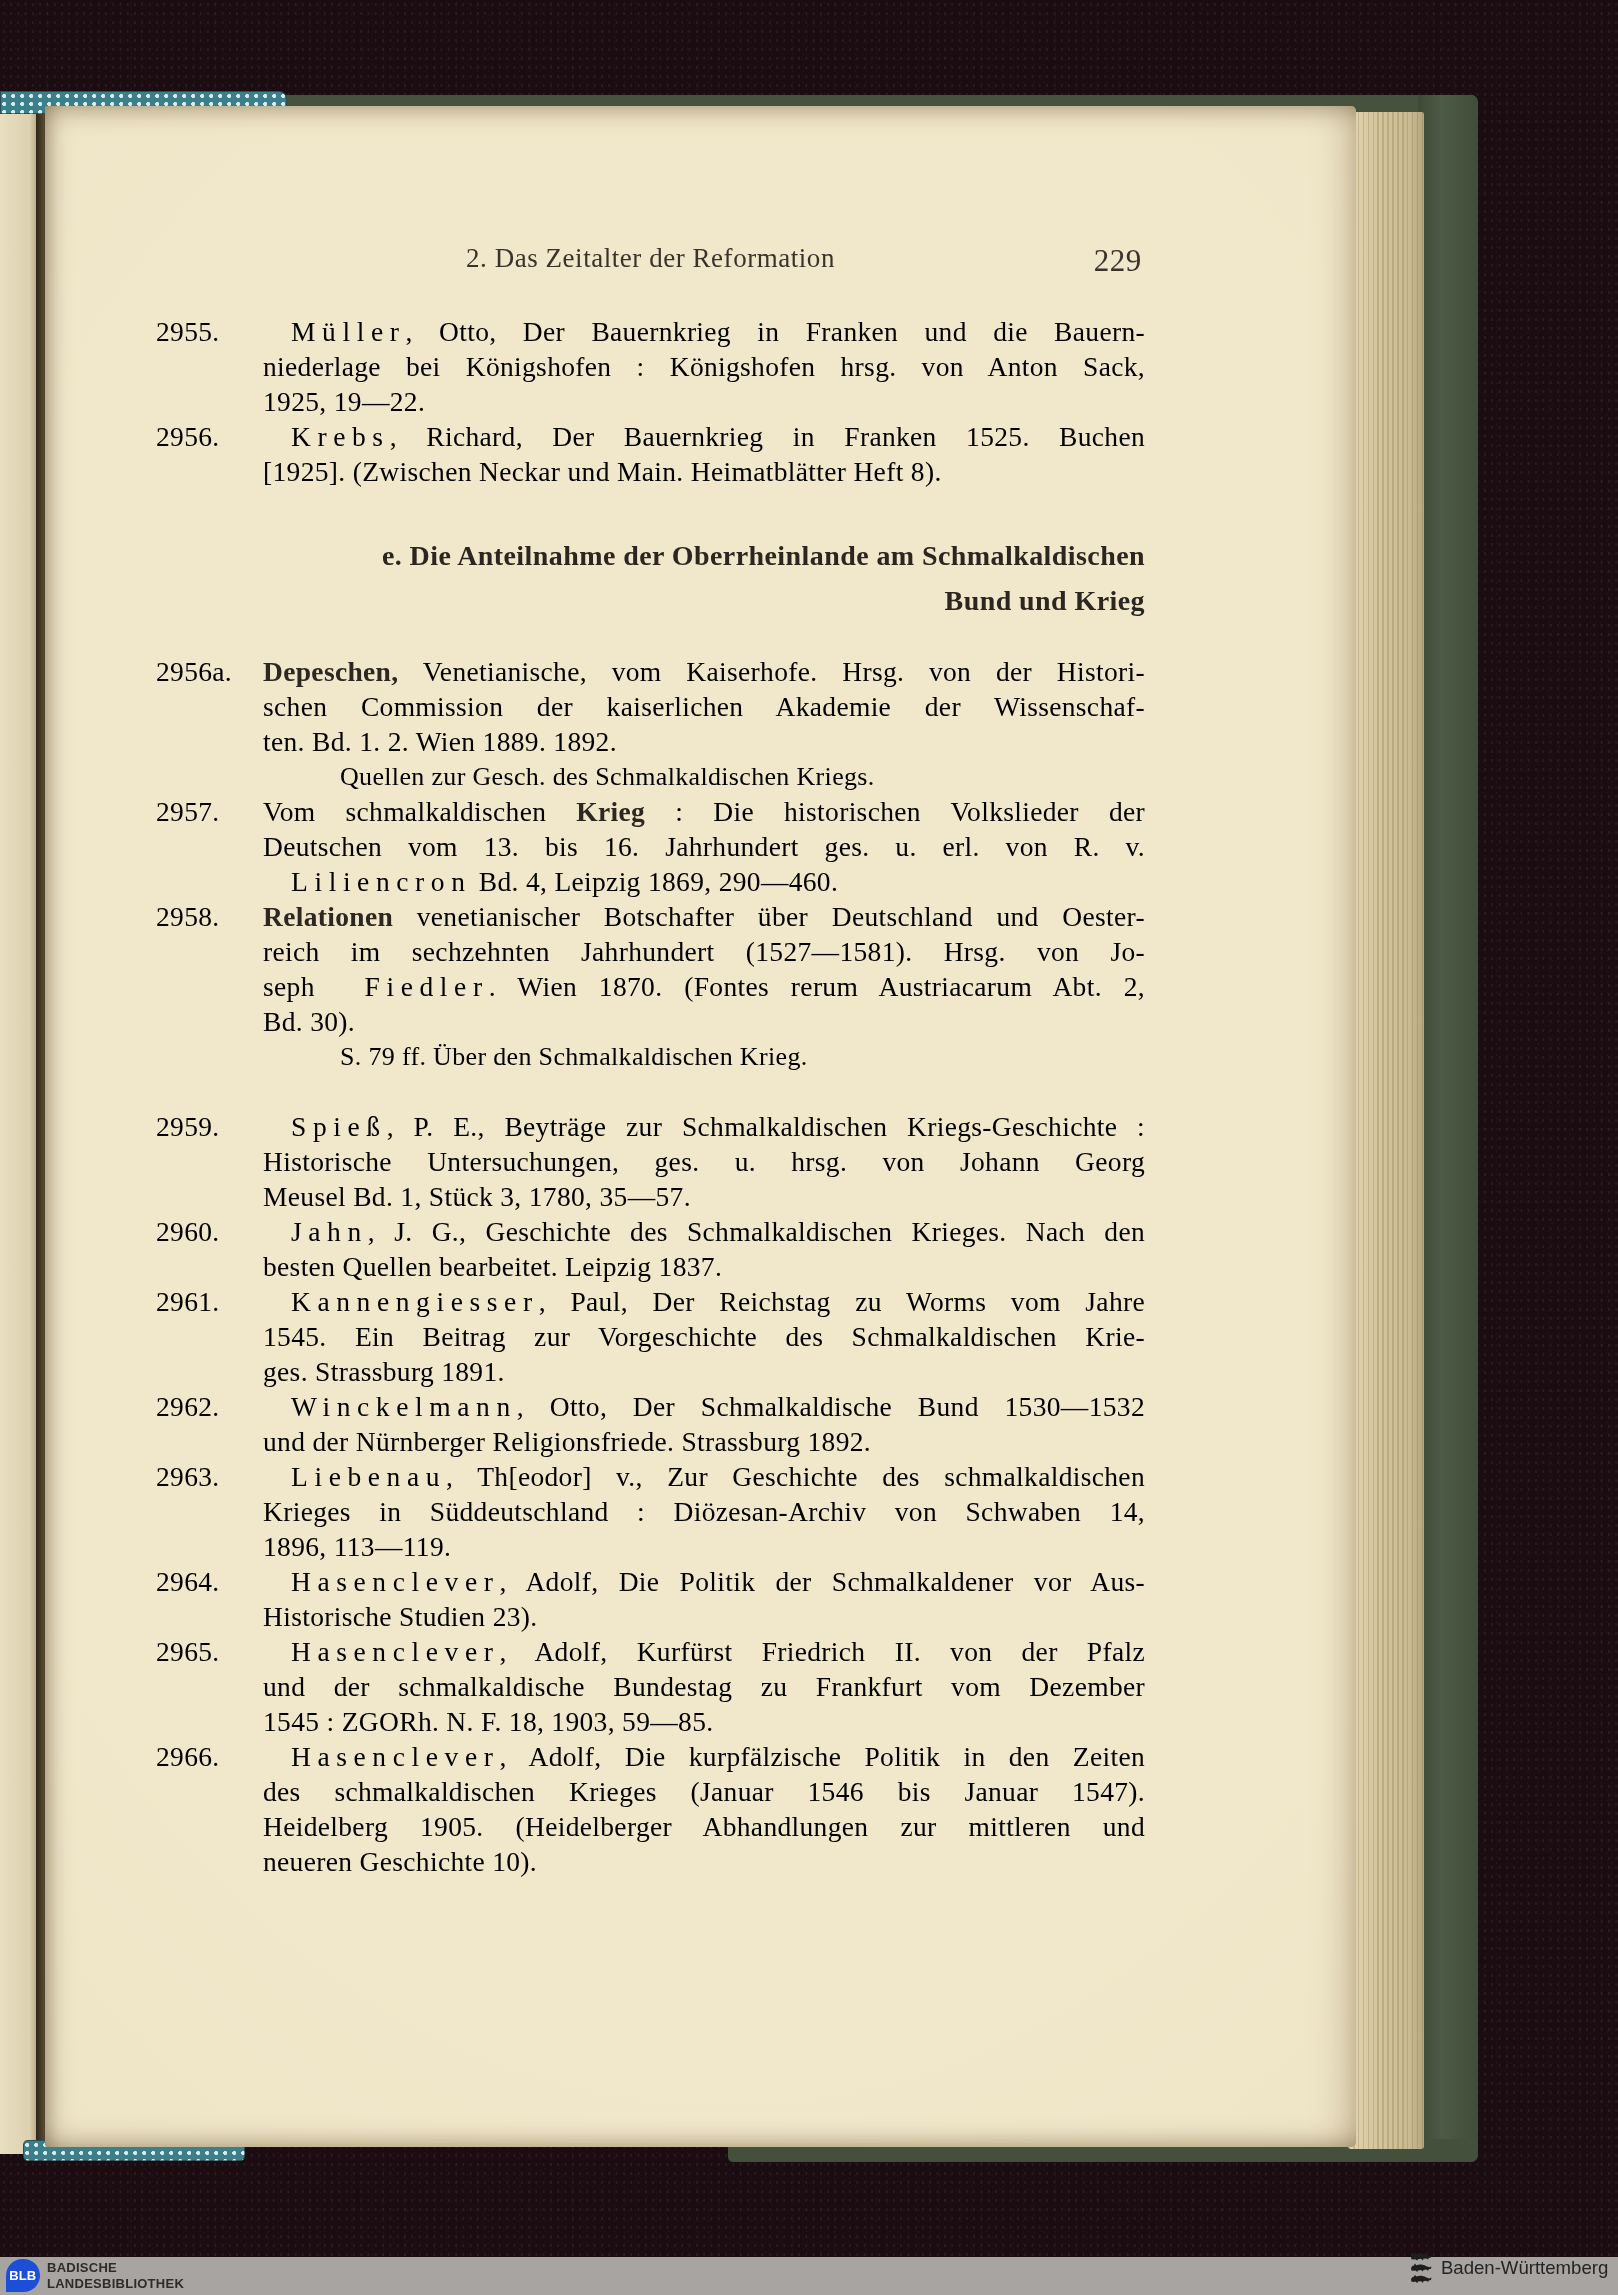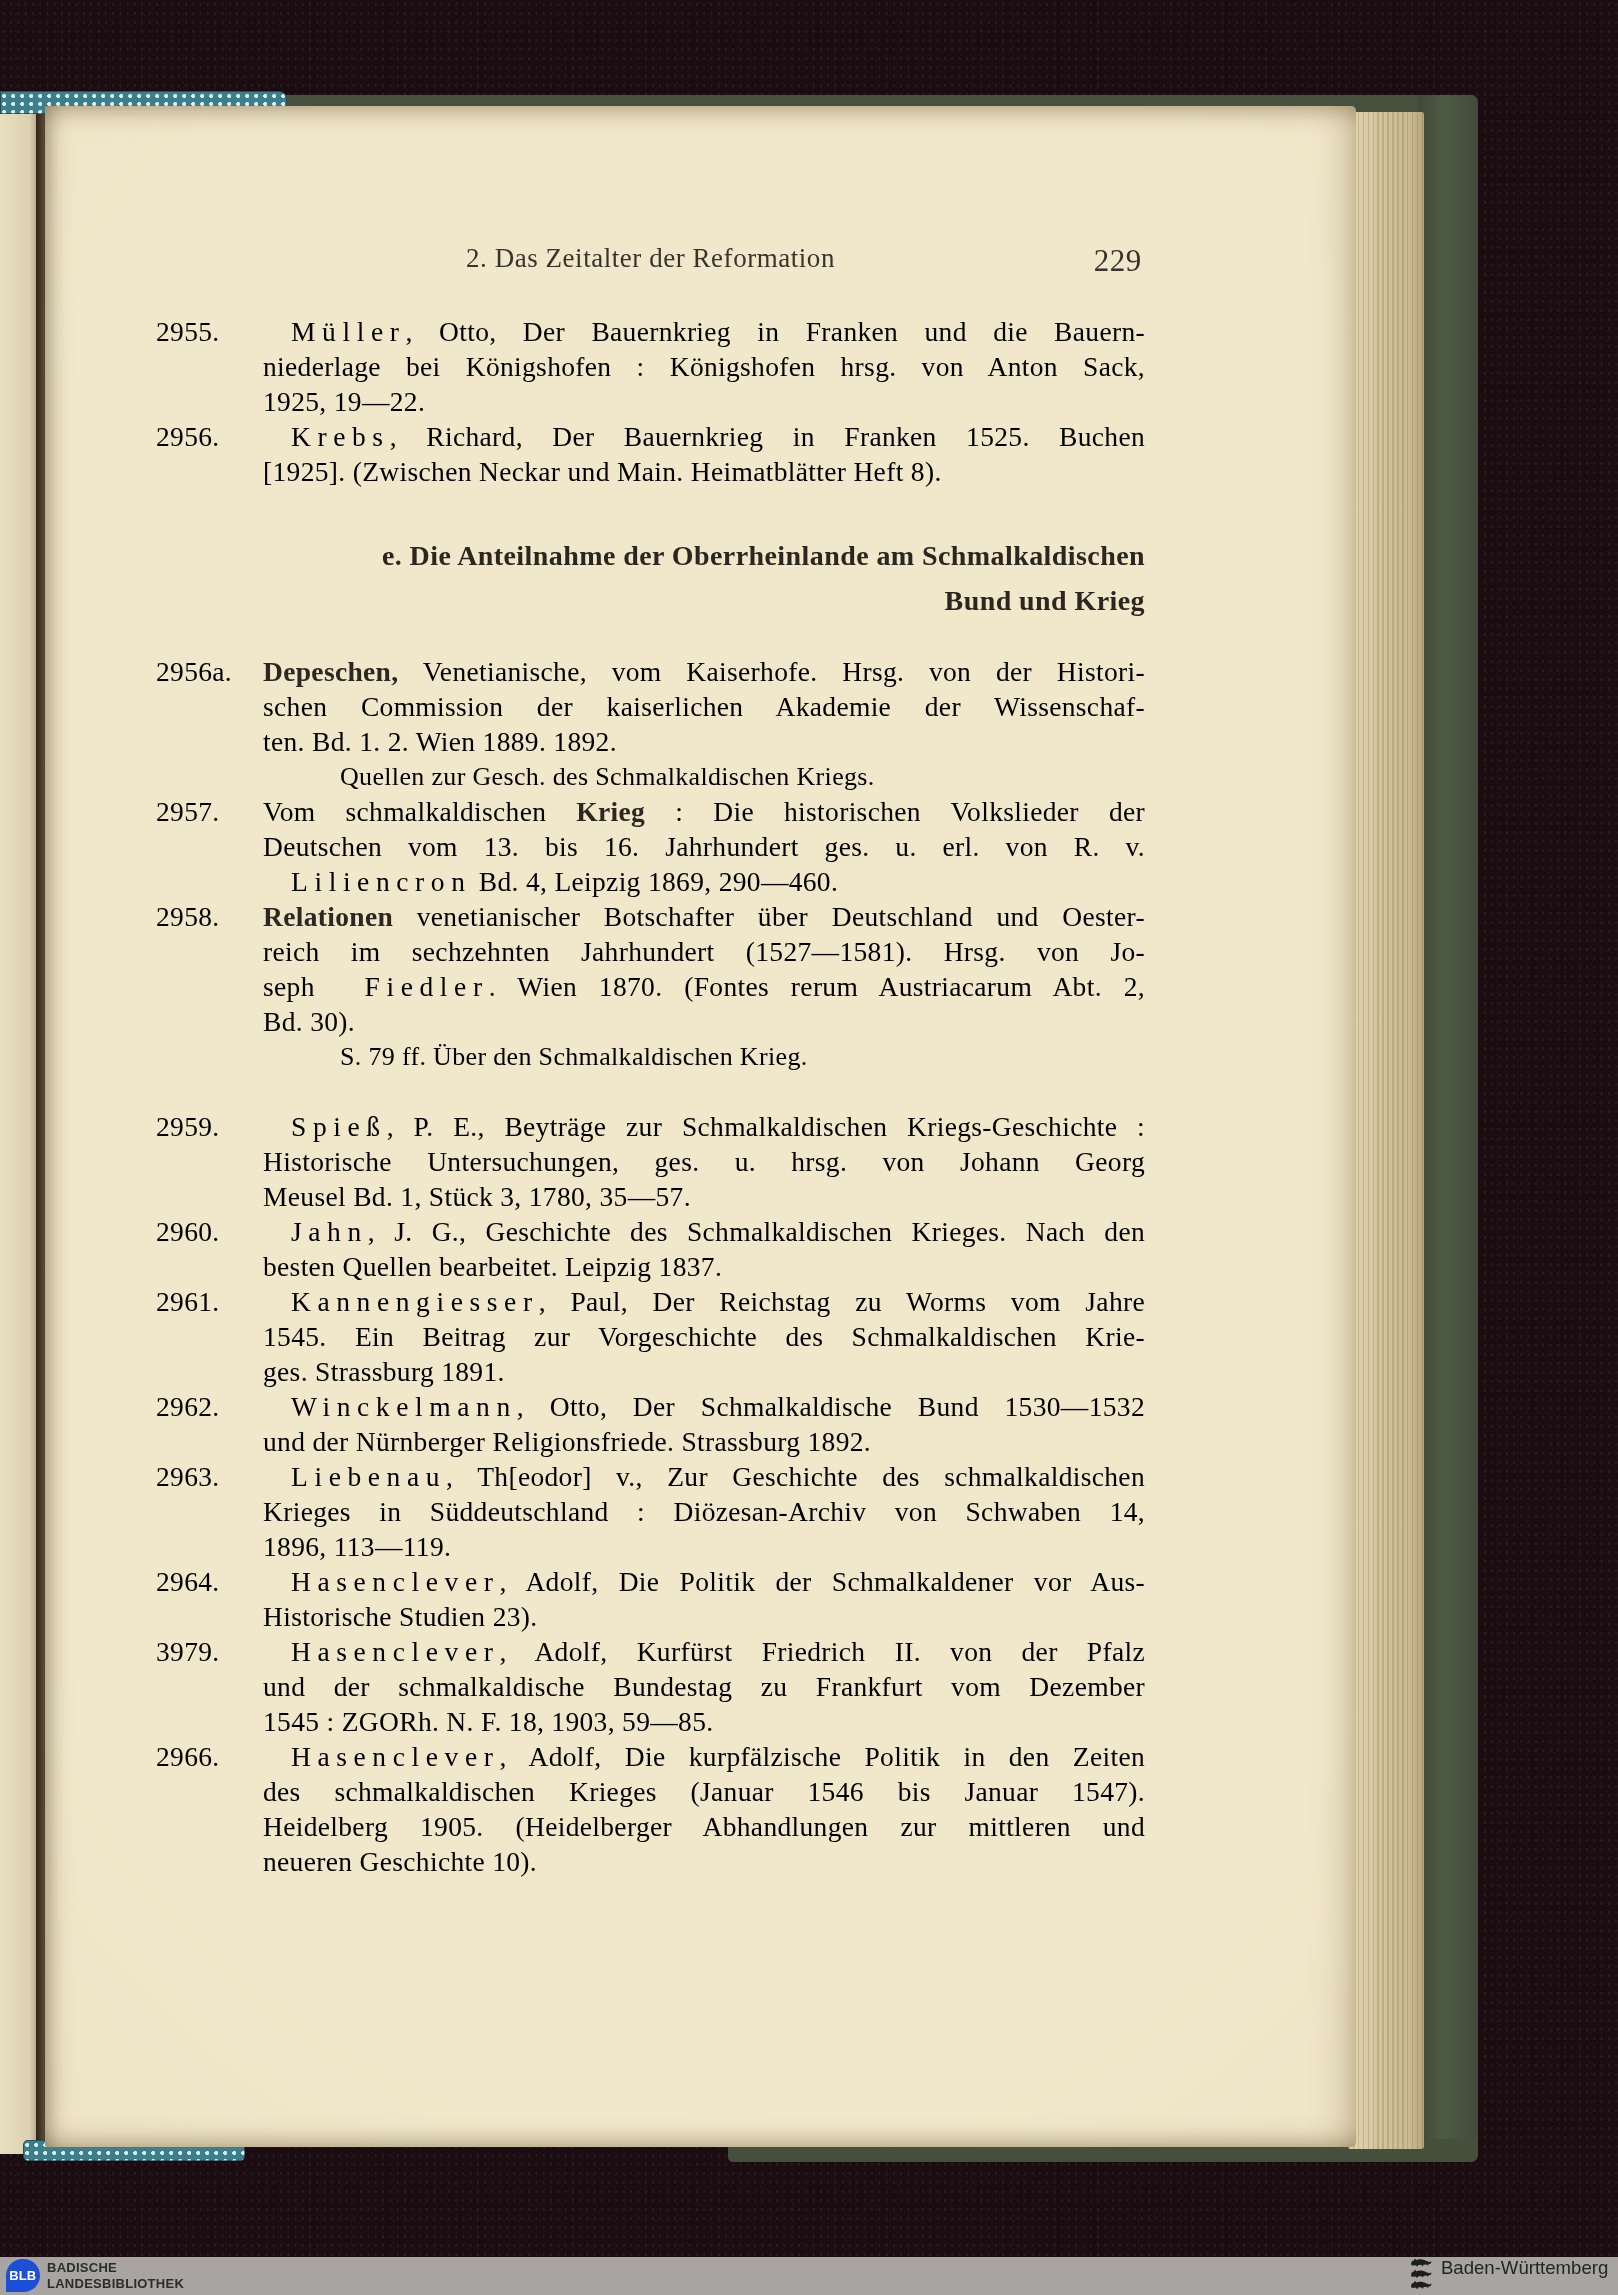--- a/index.html
+++ b/index.html
@@ -53,21 +53,21 @@
   .entry .line.last{text-align-last:left;}
   .entry .note{padding-left:77px;font-size:26px;line-height:35px;}
   .entry.gap{margin-top:35px;}
   .b{font-weight:700;color:#2d2721;}
   .sp{letter-spacing:.24em;margin-left:28px;}
   .section-heading{margin:44px 0 31px 0;text-align:right;font-weight:700;font-size:28px;line-height:45px;color:#2c2620;letter-spacing:.015em;}
   
   .footer{position:absolute;left:0;top:2257px;width:1618px;height:38px;background:#a7a4a1;display:flex;align-items:center;font-family:"Liberation Sans","DejaVu Sans",sans-serif;}
   .blb-logo{position:absolute;left:5.7px;top:2.4px;width:34px;height:33px;background:#1d4ed8;border-radius:17px 17px 17px 0;display:flex;align-items:center;justify-content:center;color:#fff;font-weight:700;font-size:13px;letter-spacing:.01em;}
   .lib-name{position:absolute;left:47px;top:3.2px;color:#2d2c2a;font-weight:700;font-size:13px;line-height:15.4px;letter-spacing:.02em;}
-  .state{position:absolute;right:9.7px;top:0;height:22px;display:flex;gap:8px;}
+  .state{position:absolute;right:9.7px;top:0;height:22px;display:flex;align-items:center;gap:8px;}
   .state-name{color:#242424;font-size:18.6px;}
   .lions{display:block;}
 </style>
 </head>
 <body>
 
 <div class="stage">
 
   <div class="cover-top"></div>
   <div class="cover-right"></div>
@@ -152,21 +152,21 @@
           <div class="line"><span class="sp">Liebenau</span><span class="">, Th[eodor] v., Zur Geschichte des schmalkaldischen</span></div>
           <div class="line"><span class="">Krieges in Süddeutschland : Diözesan-Archiv von Schwaben 14,</span></div>
           <div class="line last"><span class="">1896, 113—119.</span></div>
         </div>
         <div class="entry">
           <span class="num">2964.</span>
           <div class="line"><span class="sp">Hasenclever</span><span class="">, Adolf, Die Politik der Schmalkaldener vor Aus-</span></div>
           <div class="line last"><span class="">Historische Studien 23).</span></div>
         </div>
         <div class="entry">
-          <span class="num">3979.</span>
+          <span class="num">2965.</span>
           <div class="line"><span class="sp">Hasenclever</span><span class="">, Adolf, Kurfürst Friedrich II. von der Pfalz</span></div>
           <div class="line"><span class="">und der schmalkaldische Bundestag zu Frankfurt vom Dezember</span></div>
           <div class="line last"><span class="">1545 : ZGORh. N. F. 18, 1903, 59—85.</span></div>
         </div>
         <div class="entry">
           <span class="num">2966.</span>
           <div class="line"><span class="sp">Hasenclever</span><span class="">, Adolf, Die kurpfälzische Politik in den Zeiten</span></div>
           <div class="line"><span class="">des schmalkaldischen Krieges (Januar 1546 bis Januar 1547).</span></div>
           <div class="line"><span class="">Heidelberg 1905. (Heidelberger Abhandlungen zur mittleren und</span></div>
           <div class="line last"><span class="">neueren Geschichte 10).</span></div>

